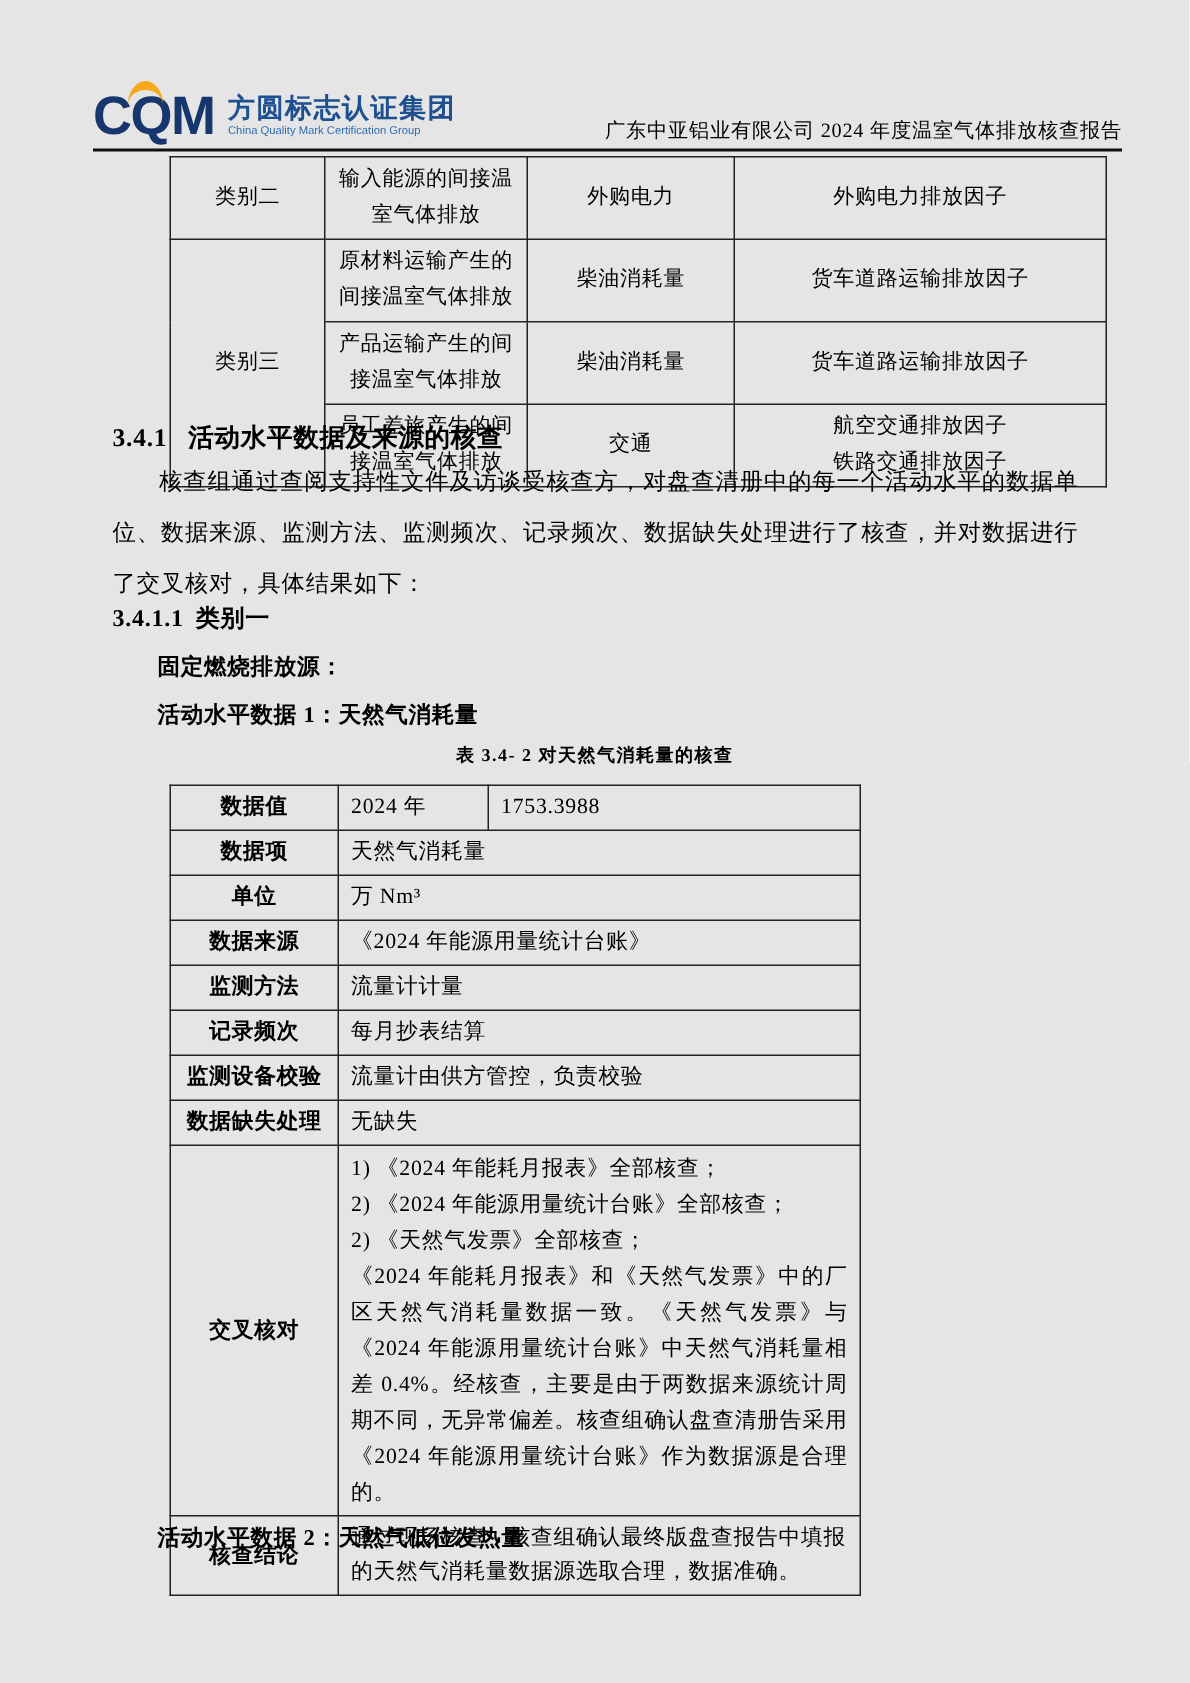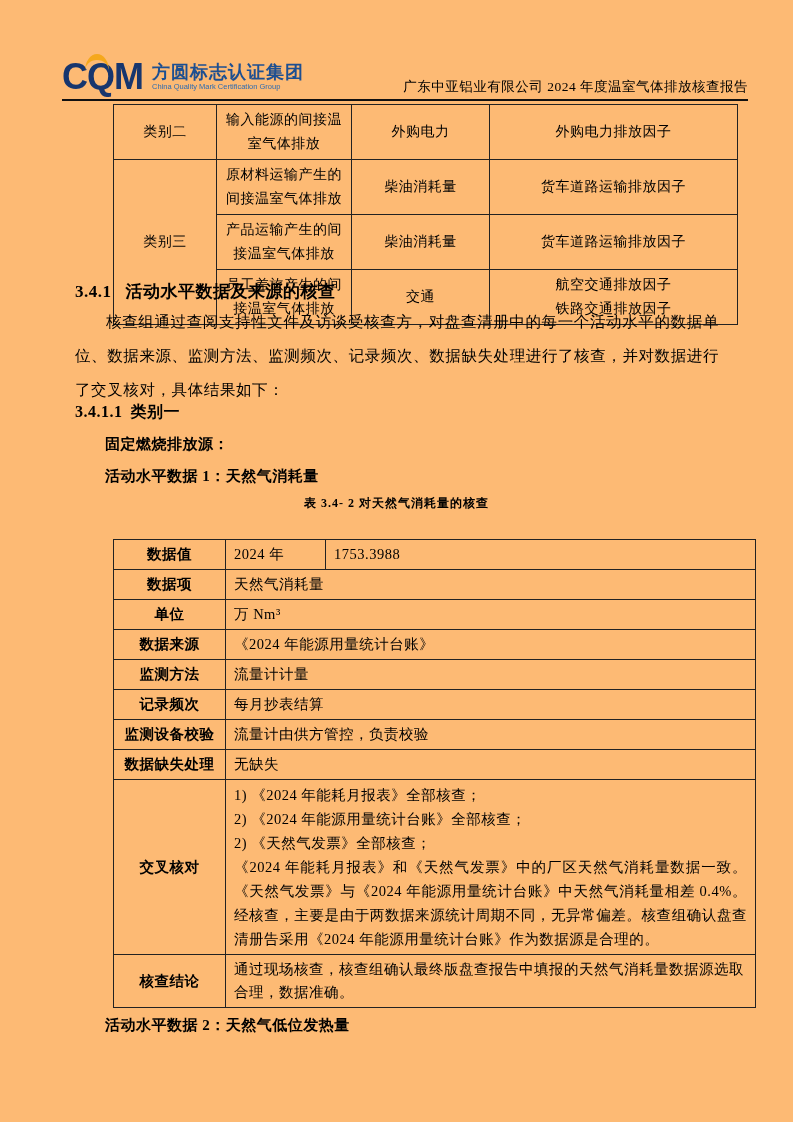--- a/index.html
+++ b/index.html
@@ -1,19 +1,19 @@
 <!DOCTYPE html>
 <html lang="zh"><head>
 <meta charset="utf-8">
 <style>
   html,body{margin:0;padding:0;background:#fff;}
   .page{
     position:relative;
     width:793px;height:1122px;
-    background:#fdba74;
+    background:#e5e5e5;
     font-family:"Liberation Serif","DejaVu Serif",serif;
     color:#000;
     overflow:hidden;
   }
   
   .header{
     position:absolute;top:0;left:62px;width:686px;height:99px;
     border-bottom:2px solid #111;
   }
   .logo{position:absolute;left:0;bottom:6px;display:flex;align-items:flex-end;
@@ -57,21 +57,21 @@
     text-align:justify;letter-spacing:0.6px;
   }
   .h-subsection{position:absolute;top:402px;left:75px;font-size:16px;font-weight:bold;letter-spacing:0.5px;}
   .h-subsection .num{margin-right:8px;}
   .line-bold1{position:absolute;top:435px;left:105px;font-size:15px;font-weight:bold;letter-spacing:0.5px;}
   .line-bold2{position:absolute;top:467px;left:105px;font-size:15px;font-weight:bold;letter-spacing:0.5px;}
   .tbl-caption{position:absolute;top:495px;left:0;width:100%;text-align:center;
     font-size:12px;font-weight:bold;letter-spacing:1px;}
   
   .ver-table{
-    position:absolute;top:539px;left:113px;width:643px;
+    position:absolute;top:523px;left:113px;width:461px;
     font-size:14.5px;
   }
   .ver-table th,.ver-table td{
     border:1.4px solid #222;vertical-align:middle;
     padding:3px 8px;line-height:23px;letter-spacing:0.5px;
   }
   .ver-table th{width:107px;text-align:center;font-weight:bold;padding:3px 2px;}
   .ver-table td{text-align:left;font-weight:normal;}
   .ver-table .year-cell{width:83px;}
   .cross-lines div{line-height:24px;}

